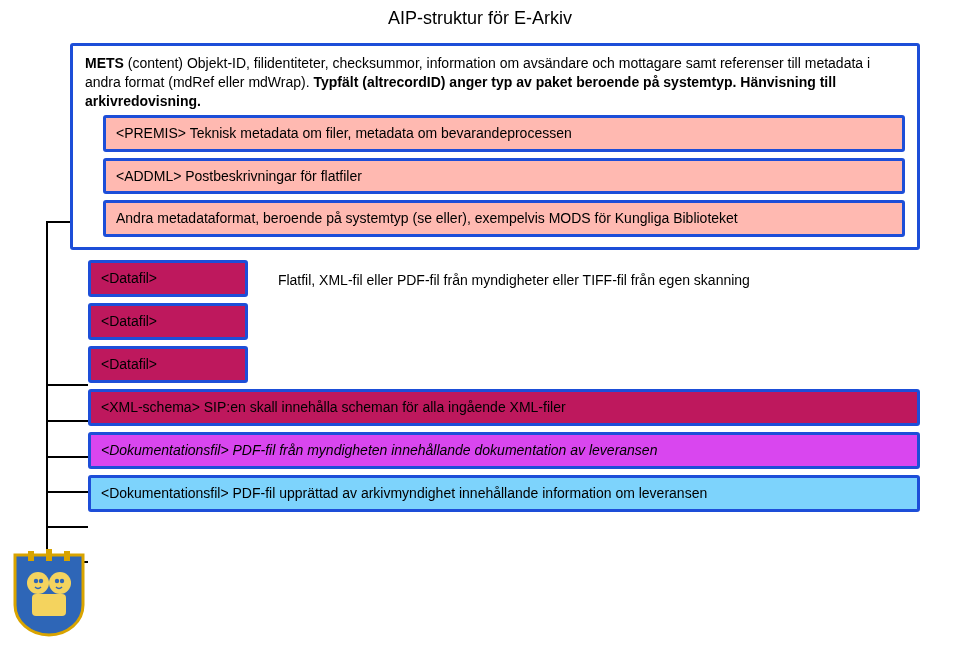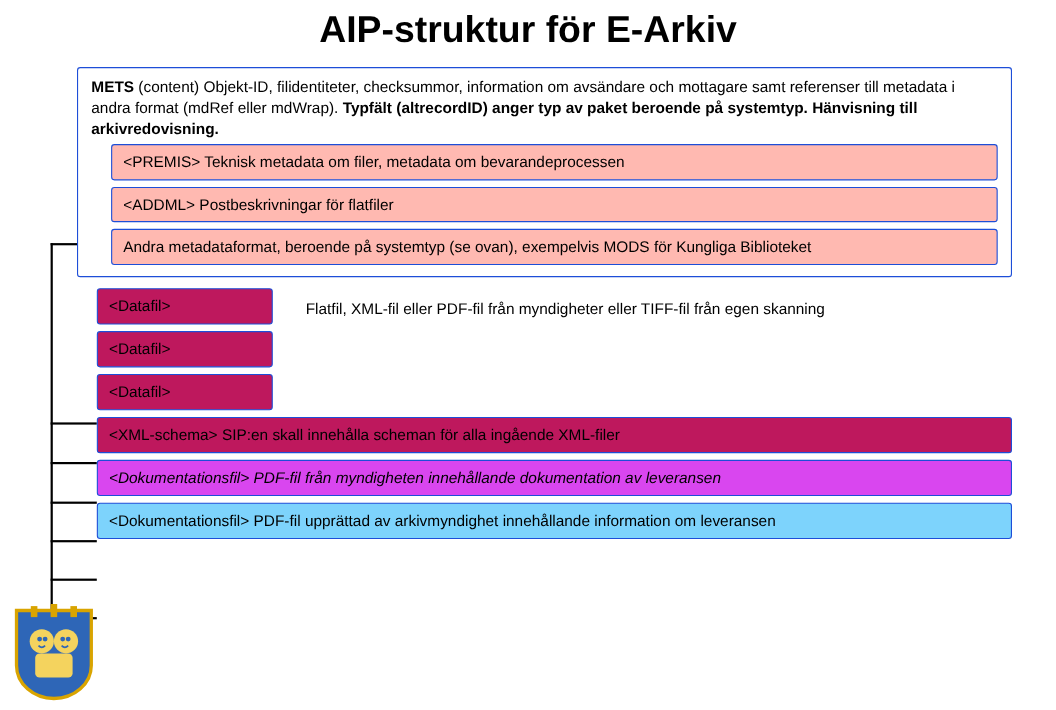--- a/index.html
+++ b/index.html
@@ -9,31 +9,31 @@
     height: 645px;
     background: #fff;
     font-family: Arial, Helvetica, sans-serif;
     font-size: 14px;
     color: #000;
     overflow: hidden;
     position: relative;
   }
   .title {
     text-align: center;
-    font-size: 34px;
-    font-weight: bold;
+    font-size: 18px;
+    font-weight: normal;
     margin: 8px 0 14px 0;
   }
   .stack {
     position: relative;
     margin-left: 70px;
     margin-right: 40px;
   }
   .box {
-    border: 1px solid #1d4ed8;
+    border: 3px solid #1d4ed8;
     border-radius: 3px;
     padding: 6px 10px;
     margin-bottom: 6px;
     line-height: 1.35;
   }
   .mets-box {
     background: #fff;
     padding: 8px 12px 10px 12px;
   }
   .nested {
@@ -96,21 +96,21 @@
       <span class="b">METS </span><span>(content) Objekt-ID, filidentiteter, checksummor, information om avsändare och mottagare samt referenser till metadata i andra format (mdRef eller mdWrap). </span><span class="b">Typfält (altrecordID) anger typ av paket beroende på systemtyp. Hänvisning till arkivredovisning.</span>
     </div>
 
     <div class="box nested fill-red">
       <span>&lt;PREMIS&gt; Teknisk metadata om filer, metadata om bevarandeprocessen</span>
     </div>
     <div class="box nested fill-red">
       <span>&lt;ADDML&gt; Postbeskrivningar för flatfiler</span>
     </div>
     <div class="box nested fill-red" style="margin-bottom:0;">
-      <span>Andra metadataformat, beroende på systemtyp (se ovan), exempelvis MODS för Kungliga Biblioteket</span>
+      <span>Andra metadataformat, beroende på systemtyp (se eller), exempelvis MODS för Kungliga Biblioteket</span>
     </div>
   </div>
 
 </div>
 
 <div class="stack" style="margin-left:88px; margin-top:10px;">
 
   <div class="datafil-row">
     <span class="box fill-yellow short-box" style="margin-bottom:0;">
       <span>&lt;Datafil&gt;</span>

